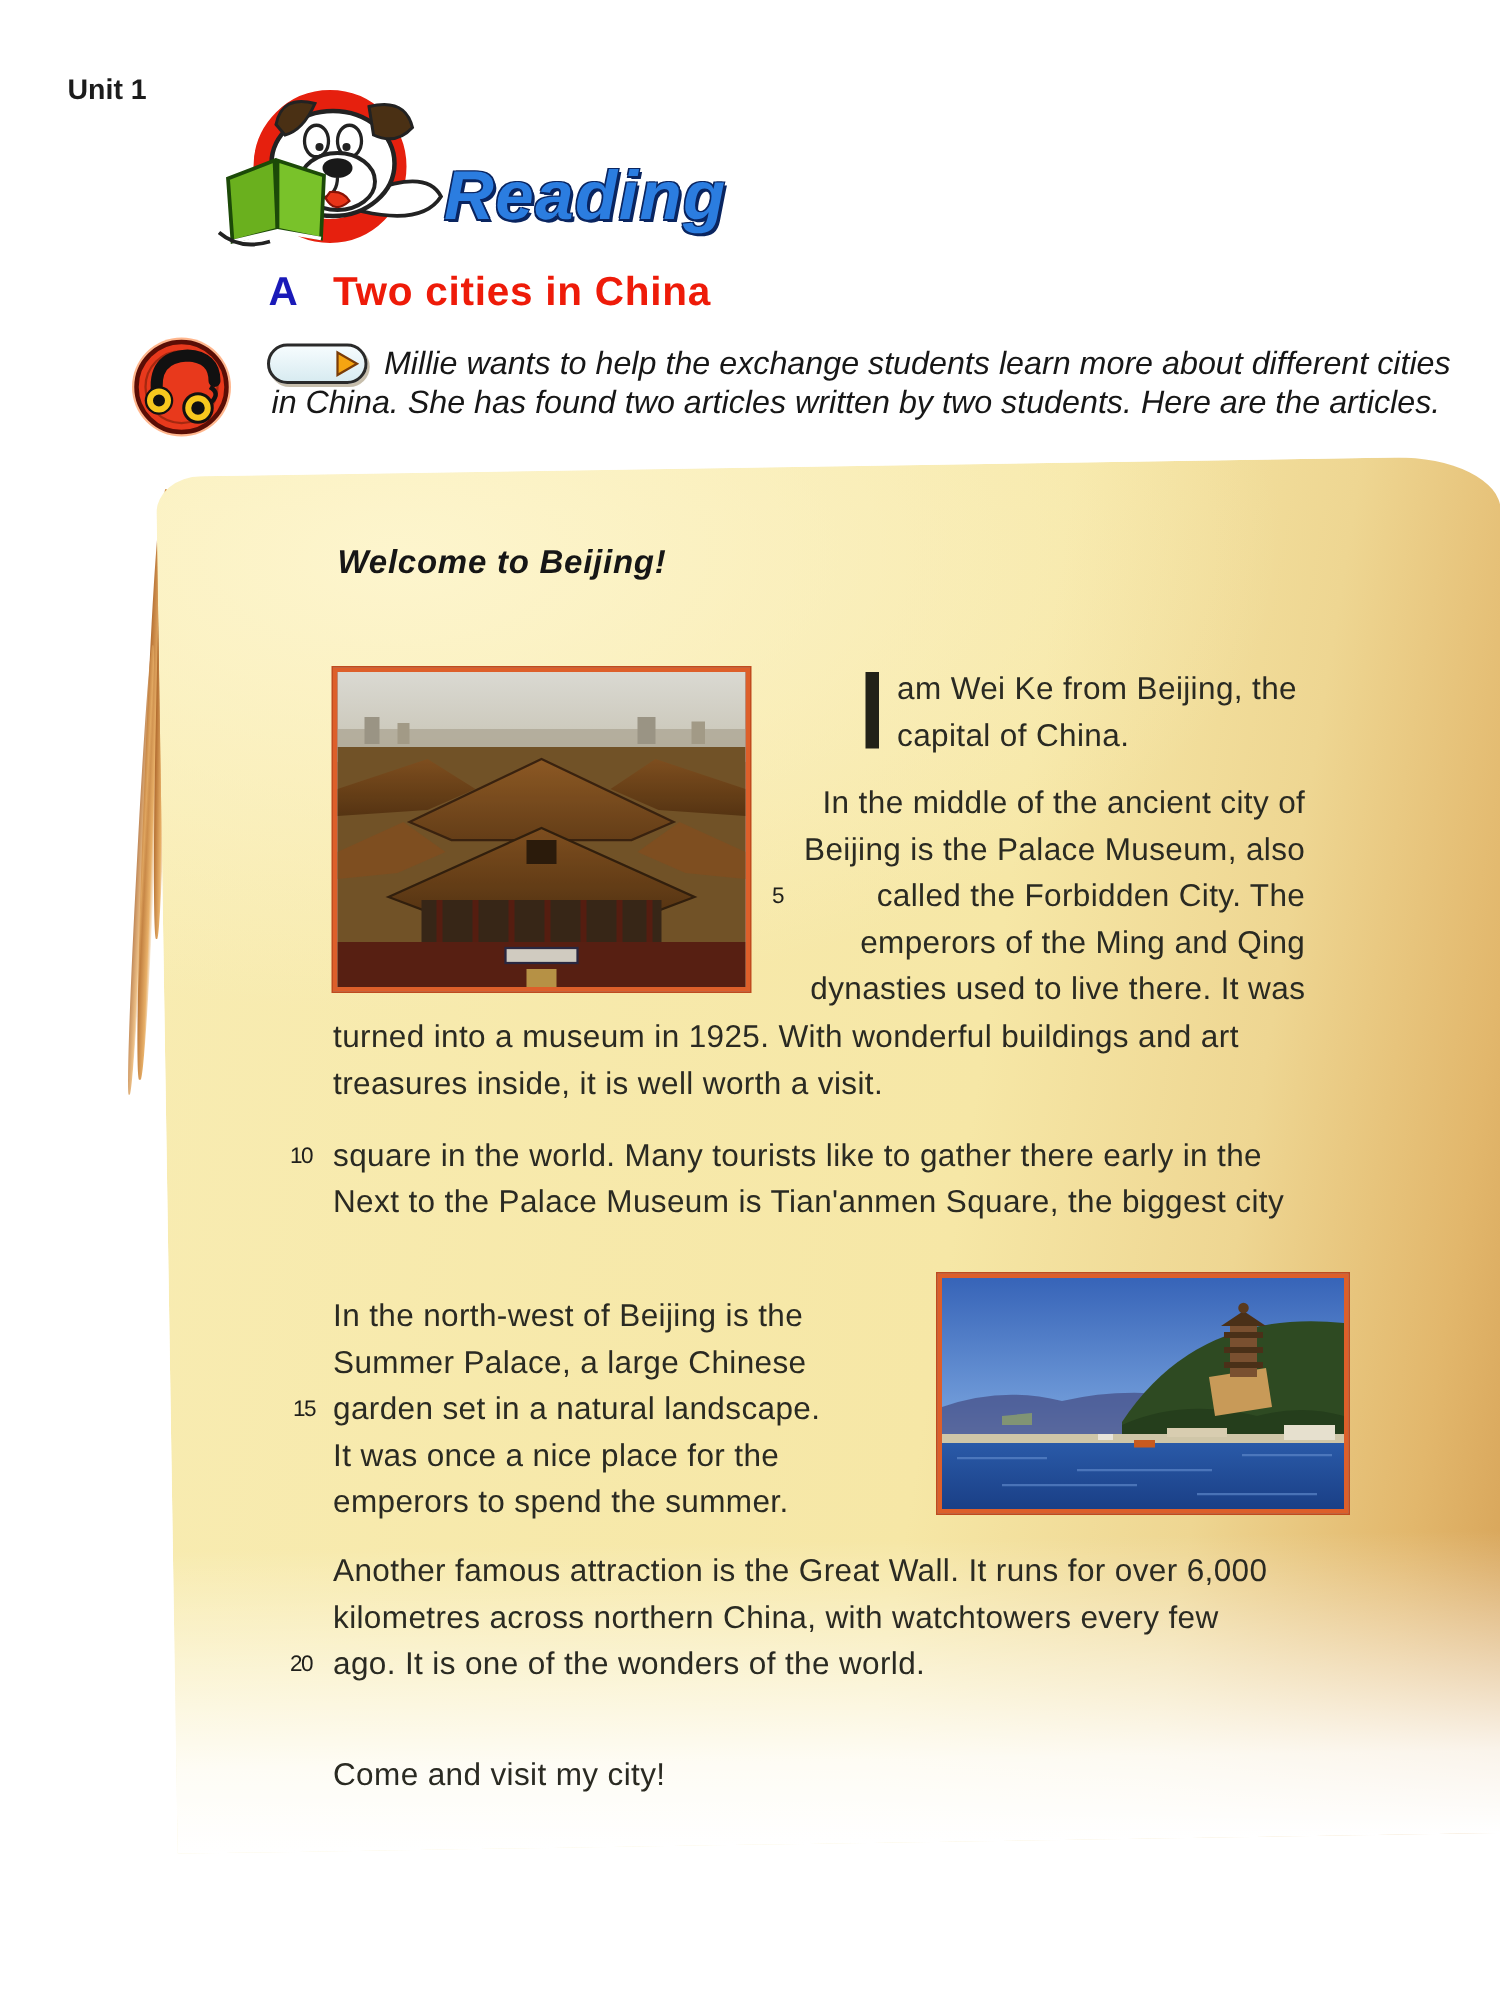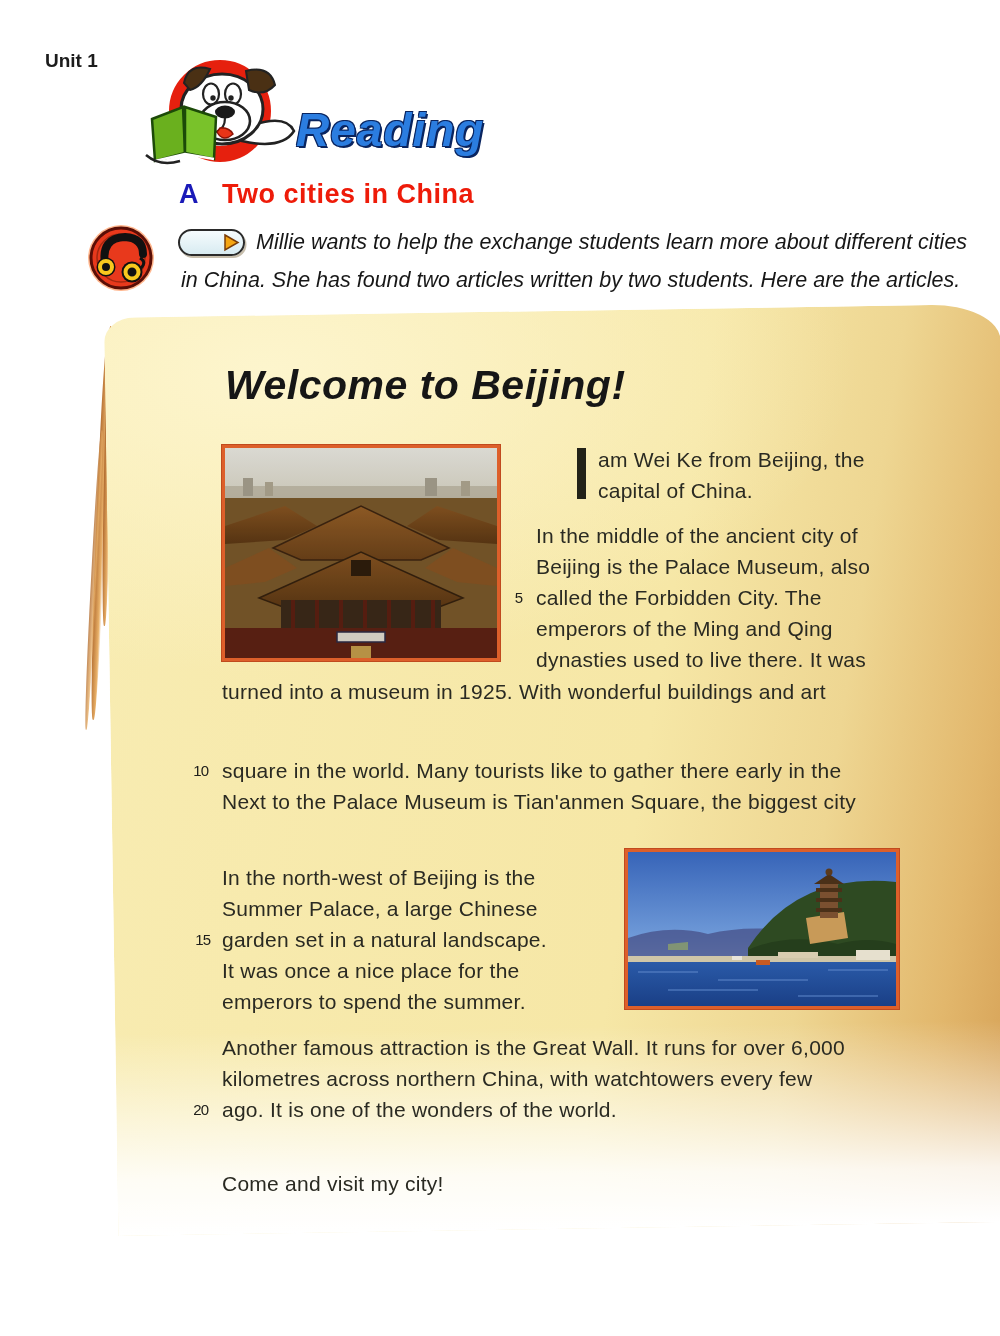--- a/index.html
+++ b/index.html
@@ -30,21 +30,21 @@
   .audio-icon { left:85px; top:222px; }
   .play-pill {
     left:178px; top:229px; width:67px; height:27px; border-radius:14px;
     background:linear-gradient(#f6fcfe,#d8ebf1);
     border:2.5px solid #2a2a2a;
     box-shadow:1.5px 2px 0 rgba(130,110,70,.45);
     display:flex; align-items:center; justify-content:flex-end; padding-right:3px;
   }
   .intro-line { font-size:21.5px; font-style:italic; color:#171717; white-space:nowrap; }
   .intro-1 { left:256px; top:230px; }
-  .intro-2 { left:181px; top:268px; }
+  .intro-2 { left:181px; top:256px; }
 
   
   .parchment-bg {
     left:104px; top:318px; width:896px; height:918px;
     transform:rotate(-0.9deg); transform-origin:left top;
     border-top-left-radius:30px 24px;
     border-top-right-radius:70px 36px;
     background:
       linear-gradient(to bottom, rgba(255,255,255,0) 78%, rgba(255,255,255,.88) 94%, #ffffff 100%),
       radial-gradient(120% 60% at 18% 6%, #fdf5cd 0%, rgba(253,245,205,0) 55%),
@@ -52,21 +52,21 @@
   }
   .sheet-edge {
     background:linear-gradient(to right,#b06a2e,#e8b068 70%,rgba(232,176,104,0));
     border-radius:45%;
   }
   .edge1 { left:96px;  top:340px; width:9px;  height:380px; transform:rotate(2.2deg); }
   .edge2 { left:104px; top:326px; width:7px;  height:300px; transform:rotate(1.2deg); }
   .edge3 { left:91px;  top:430px; width:6px;  height:300px; transform:rotate(3deg); opacity:.8; }
 
   .article-title {
-    left:225px; top:362px; font-size:41px; font-weight:800; font-style:italic;
+    left:225px; top:362px; font-size:22px; font-weight:800; font-style:italic;
     color:#161616; letter-spacing:0.5px;
   }
 
   .photo-frame {
     border:3px solid #dd5f2a;
     box-shadow:0 0 0 1px #c04a1e;
     background:#888;
   }
   .photo1 { left:222px; top:445px; width:278px; height:216px; }
   .photo2 { left:625px; top:849px; width:274px; height:160px; }
@@ -236,30 +236,31 @@
     </svg>
   </div>
 
   <div class="abs para" style="left:536px; top:444px;margin-left:41px;">
     <div class="dropcap"></div>
     <div class="tline">am Wei Ke from Beijing, the</div>
     <div class="tline">capital of China.</div>
   </div>
 
   <div class="abs lnum" style="left:492px; top:582px;">5</div>
-  <div class="abs para" style="left:536px; top:520px;">
+  <div class="abs para" style="left:536px; top:520px;text-align:right;">
     <div class="tline">In the middle of the ancient city of</div>
     <div class="tline">Beijing is the Palace Museum, also</div>
     <div class="tline">called the Forbidden City. The</div>
     <div class="tline">emperors of the Ming and Qing</div>
     <div class="tline">dynasties used to live there. It was</div>
   </div>
 
   <div class="abs para" style="left:222px; top:676px;">
     <div class="tline">turned into a museum in 1925. With wonderful buildings and art</div>
+    <div class="tline">treasures inside, it is well worth a visit.</div>
   </div>
 
   <div class="abs lnum" style="left:178px; top:755px;">10</div>
   <div class="abs para" style="left:222px; top:755px;">
     <div class="tline">square in the world. Many tourists like to gather there early in the</div>
     <div class="tline">Next to the Palace Museum is Tian'anmen Square, the biggest city</div>
   </div>
 
   <div class="abs lnum" style="left:180px; top:924px;">15</div>
   <div class="abs para" style="left:222px; top:862px;">

